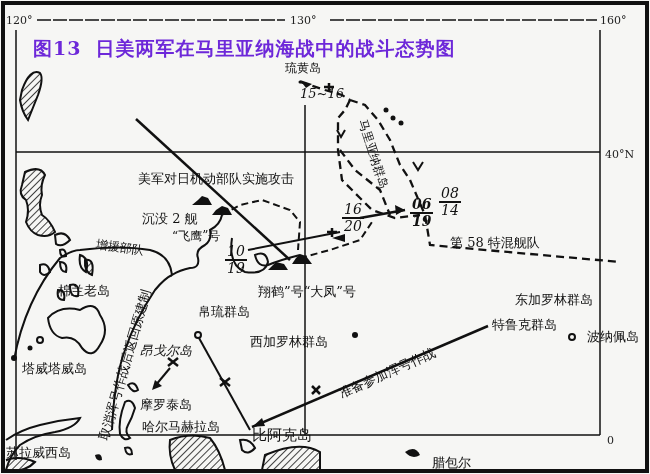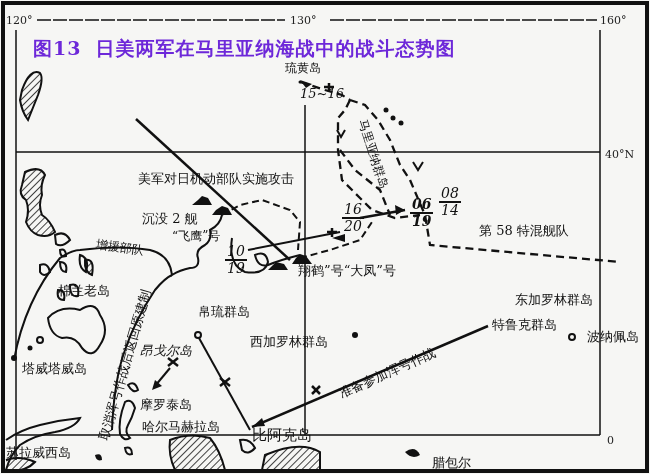--- a/index.html
+++ b/index.html
@@ -150,23 +150,23 @@
   <span class="lbl" style="left:6px;top:446px;">苏拉威西岛</span>
   <span class="lbl" style="left:250px;top:335px;">西加罗林群岛</span>
   <span class="lbl" style="left:515px;top:293px;">东加罗林群岛</span>
   <span class="lbl" style="left:492px;top:318px;">特鲁克群岛</span>
   <span class="lbl" style="left:587px;top:330px;">波纳佩岛</span>
   <span class="lbl" style="left:432px;top:456px;">腊包尔</span>
 
   <span class="lbl" style="left:138px;top:172px;">美军对日机动部队实施攻击</span>
   <span class="lbl" style="left:142px;top:212px;">沉没 2 舰</span>
   <span class="lbl" style="left:172px;top:230px;font-size:12px;">“飞鹰”号</span>
-  <span class="lbl" style="left:258px;top:264px;margin-left:40px;">翔鹤”号“大凤”号</span>
+  <span class="lbl" style="left:258px;top:285px;">翔鹤”号“大凤”号</span>
   <span class="lbl rot" style="left:97px;top:238px;font-size:12px;transform:rotate(8deg);">增援部队</span>
-  <span class="lbl" style="left:450px;top:224px;margin-left:29px;">第 58 特混舰队</span>
+  <span class="lbl" style="left:450px;top:236px;">第 58 特混舰队</span>
   <span class="lbl rot" style="left:97px;top:438px;transform:rotate(-74deg);">取消浑号作战后返回原建制</span>
   <span class="lbl rot" style="left:337px;top:388px;transform:rotate(-24deg);">准备参加浑号作战</span>
 
   <span class="lbl" style="left:300px;top:87px;font-style:italic;font-size:13px;">15~16</span>
   <div class="frac" style="left:342px;top:202px;">
     <span class="num">16</span>
     <span class="den">20</span>
   </div>
   <div class="frac" style="left:225px;top:244px;">
     <span class="num">10</span>

